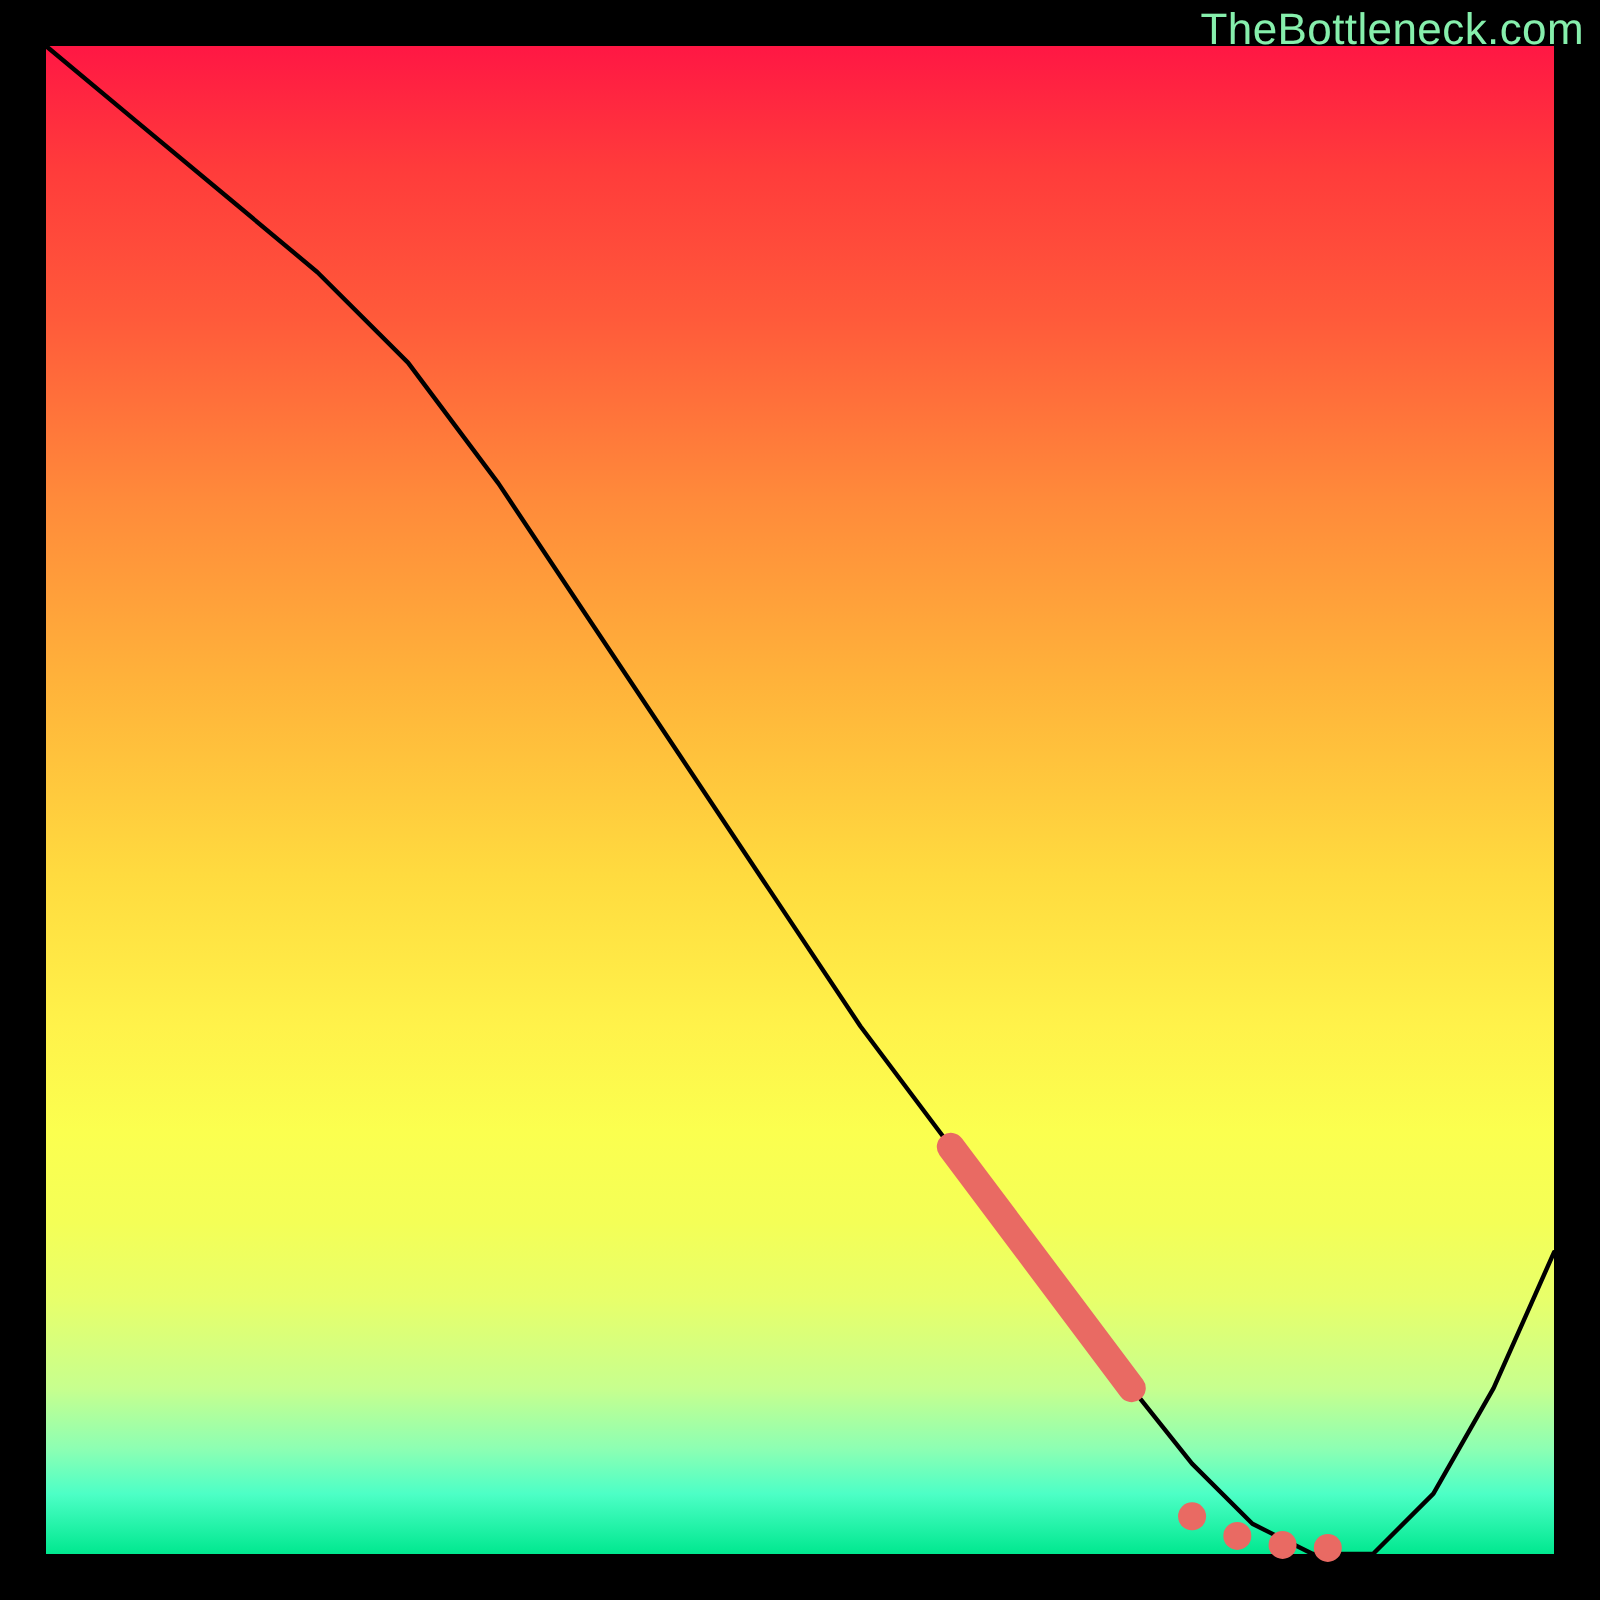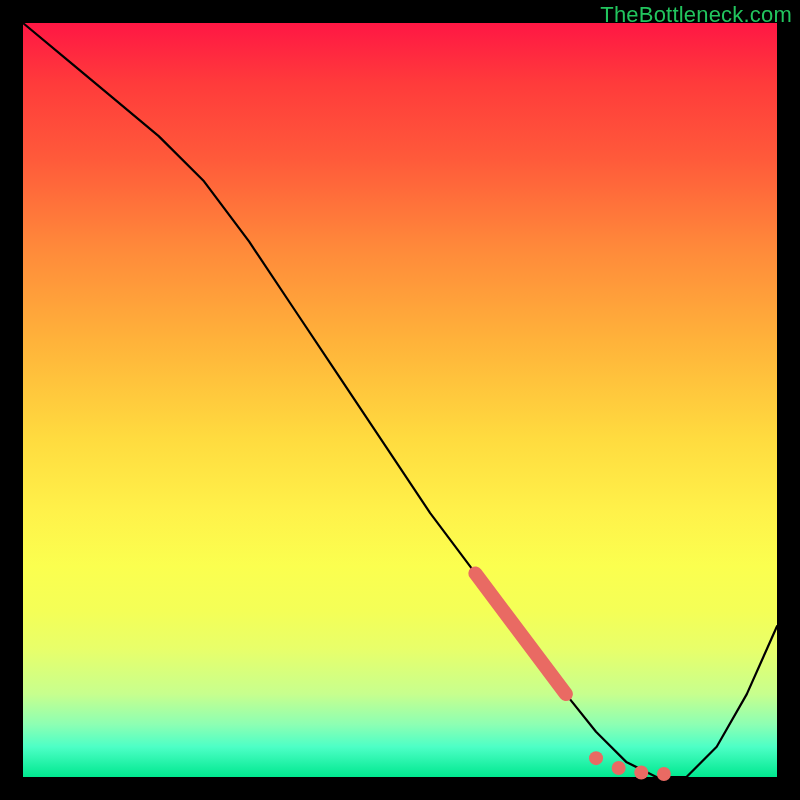--- a/index.html
+++ b/index.html
@@ -40,21 +40,21 @@
       #c7ff8e 89%,
       #8dffb3 93%,
       #4dffc6 96%,
       #00e88f 100%
     );
   }
   .watermark {
     position: absolute;
     top: 2px;
     right: 8px;
-    color: #22c55e;
+    color: #86efac;
     font-size: 22px;
     font-weight: 400;
     letter-spacing: 0.2px;
     user-select: none;
   }
   svg.overlay {
     position: absolute;
     left: 23px;
     top: 23px;
     width: 754px;

